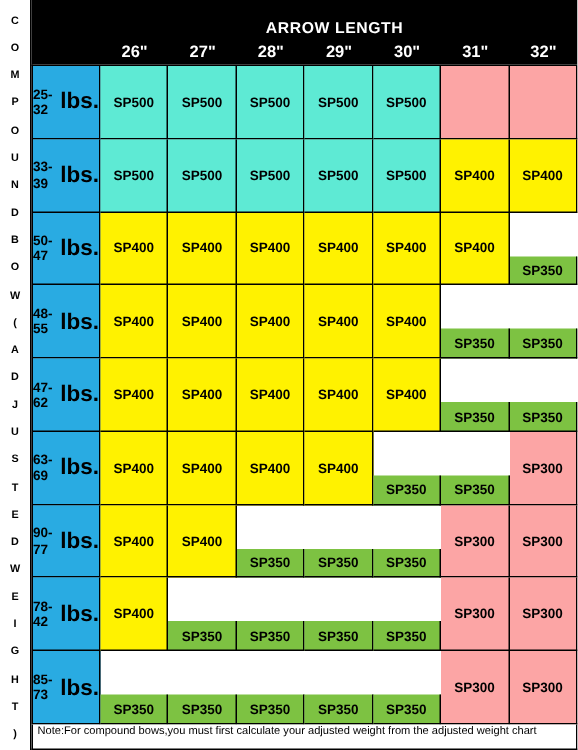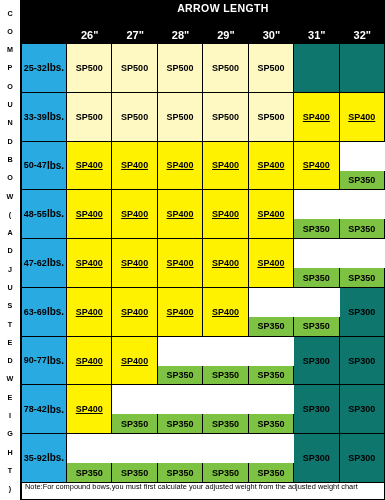--- a/index.html
+++ b/index.html
@@ -66,21 +66,21 @@
     flex: 0 0 43px;
     display: flex;
     flex-direction: column;
     box-sizing: border-box;
   }
   .header-title {
     text-align: center;
     font-size: 10.5px;
     font-weight: bold;
     letter-spacing: 0.4px;
-    padding-top: 3px;
+    padding-top: 14px;
     padding-left: 40px;
     color: #ffffff;
     line-height: 1.1;
   }
   .header-cols {
     display: flex;
     flex: 1 1 auto;
     align-items: flex-end;
     padding-bottom: 2px;
   }
@@ -121,41 +121,41 @@
     justify-content: center;
     box-sizing: border-box;
     color: #000;
   }
   .rowhead-range {
     font-size: 9px;
     font-weight: bold;
     line-height: 1.15;
   }
   .rowhead-unit {
-    font-size: 10px;
+    font-size: 15px;
     font-weight: bold;
     line-height: 1.15;
   }
   .cell {
     flex: 1 1 0;
     border-right: 1px solid #000;
     border-bottom: 1px solid #000;
     display: flex;
     align-items: center;
     justify-content: center;
     font-size: 9px;
     font-weight: bold;
     color: #000;
     box-sizing: border-box;
     min-width: 0;
   }
-  .c-orange { background: #fef9c3; }
-  .c-yellow { background: #FFF200; text-decoration: underline; }
+  .c-orange { background: #5eead4; }
+  .c-yellow { background: #FFF200; }
   .c-green  { background: #7DC242; margin-top: 29px; }
-  .c-white  { background: #0f766e; }
+  .c-white  { background: #fca5a5; }
 
   
   .noterow {
     flex: 0 0 17px;
     display: flex;
     border-left: 1px solid #000;
     border-right: 1px solid #000;
     border-bottom: 1px solid #000;
     box-sizing: border-box;
     background: #ffffff;
@@ -321,21 +321,21 @@
           <div class="cell c-yellow">SP400</div>
           <div class="cell c-green">SP350</div>
           <div class="cell c-green">SP350</div>
           <div class="cell c-green">SP350</div>
           <div class="cell c-green">SP350</div>
           <div class="cell c-white">SP300</div>
           <div class="cell c-white">SP300</div>
         </div>
         <div class="grid-row">
           <div class="rowhead">
-            <div class="rowhead-range">35-92</div>
+            <div class="rowhead-range">85-73</div>
             <div class="rowhead-unit">lbs.</div>
           </div>
           <div class="cell c-green">SP350</div>
           <div class="cell c-green">SP350</div>
           <div class="cell c-green">SP350</div>
           <div class="cell c-green">SP350</div>
           <div class="cell c-green">SP350</div>
           <div class="cell c-white">SP300</div>
           <div class="cell c-white">SP300</div>
         </div>

